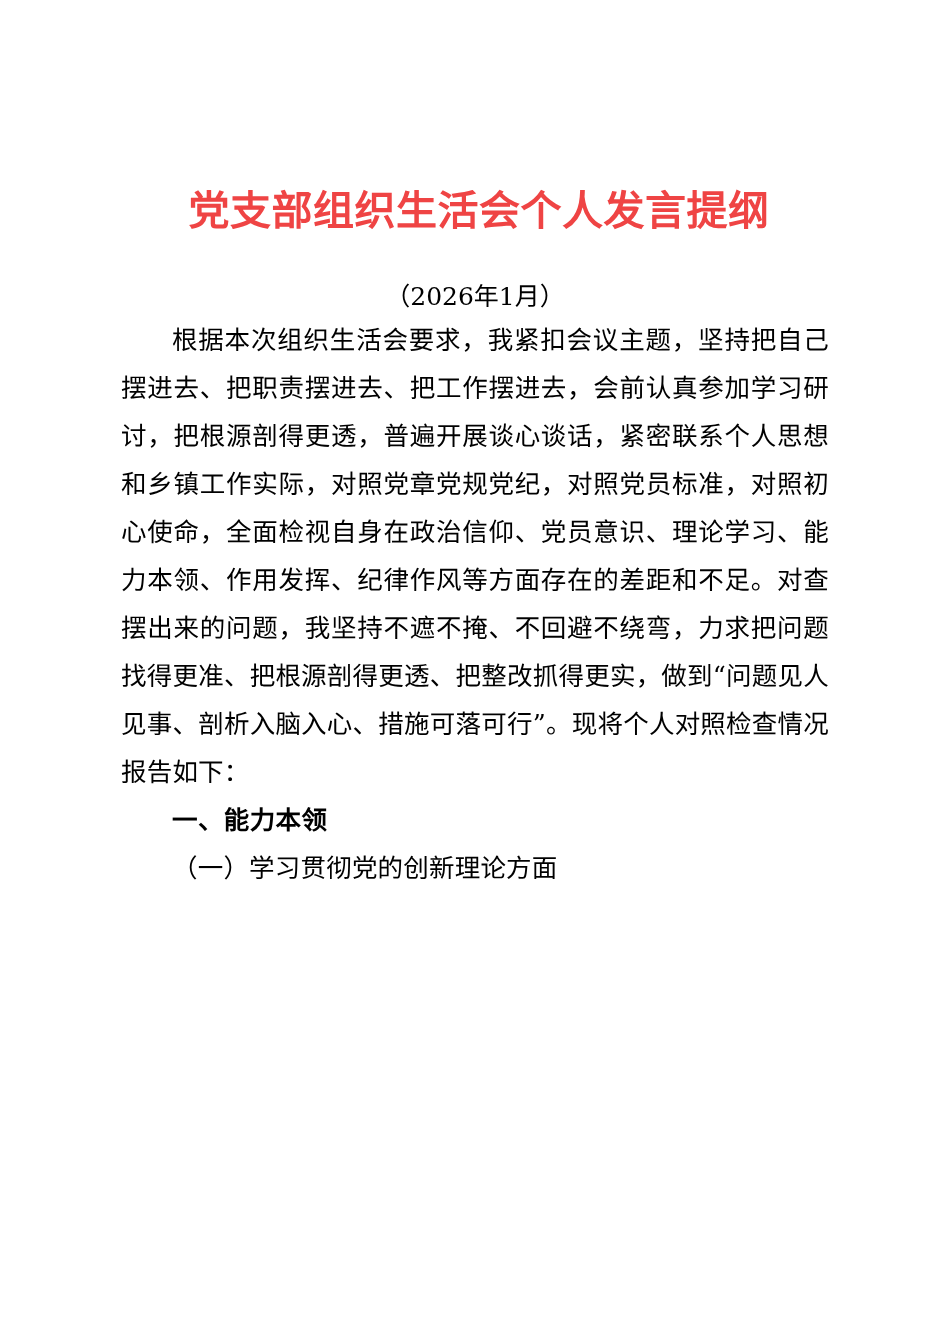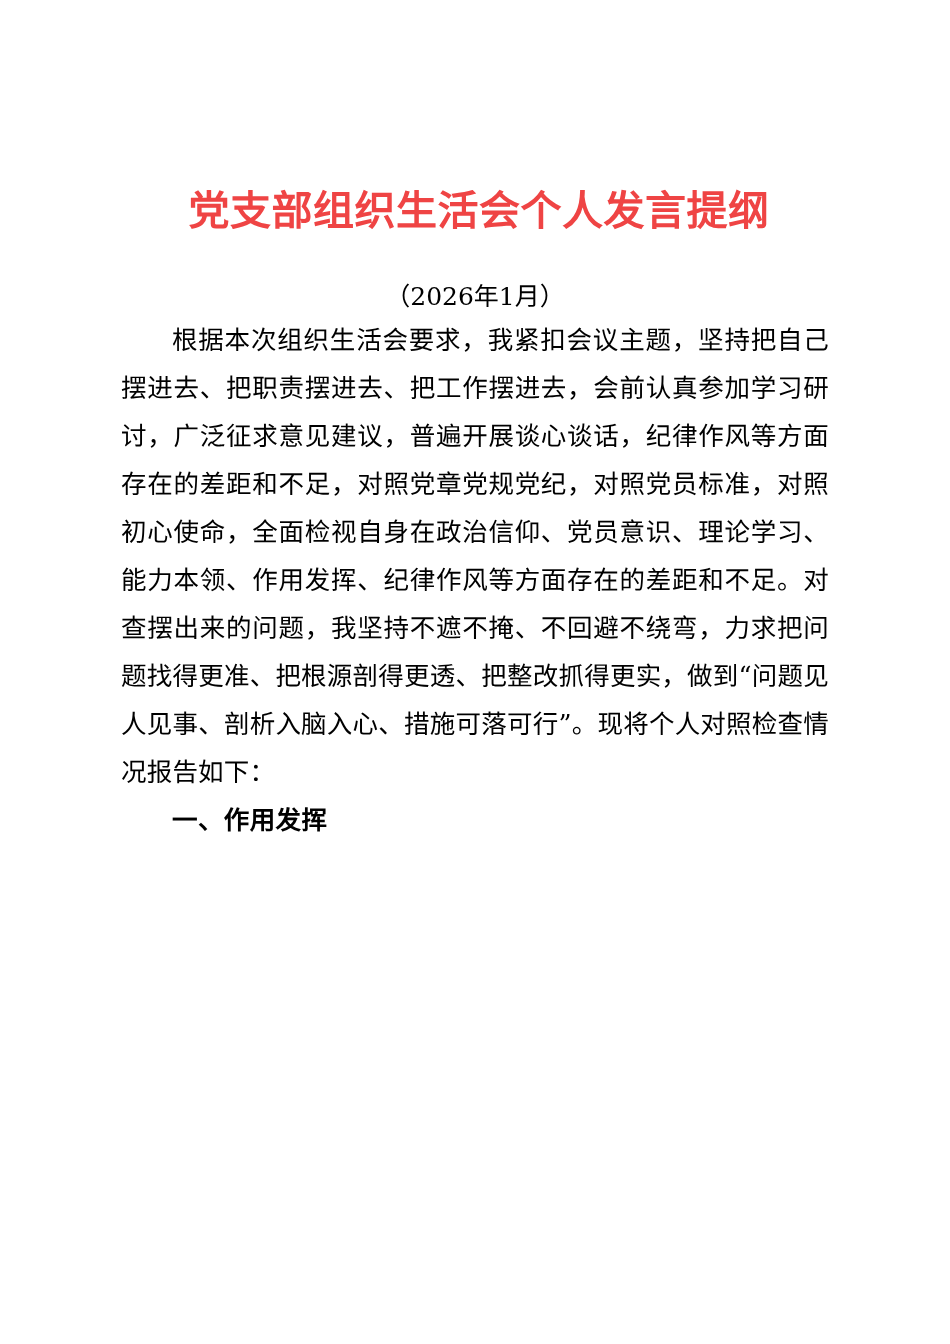--- a/index.html
+++ b/index.html
@@ -119,21 +119,22 @@
 
 <div class="page">
   <div class="content">
 
     <h1 class="doc-title">党支部组织生活会个人发言提纲</h1>
 
     <div class="doc-subtitle">（2026年1月）</div>
 
     <div class="body-block">
 
-      <p class="para">根据本次组织生活会要求，我紧扣会议主题，坚持把自己摆进去、把职责摆进去、把工作摆进去，会前认真参加学习研讨，广泛征求意见建议，普遍开展谈心谈话，纪律作风等方面存在的差距和不足，对照党章党规党纪，对照党员标准，对照初心使命，全面检视自身在政治信仰、党员意识、理论学习、能力本领、作用发挥、纪律作风等方面存在的差距和不足。对查摆出来的问题，我坚持不遮不掩、不回避不绕弯，力求把问题找得更准、把根源剖得更透、把整改抓得更实，做到“问题见人见事、剖析入脑入心、措施可落可行”。现将个人对照检查情况报告如下：</p>
+      <p class="para">根据本次组织生活会要求，我紧扣会议主题，坚持把自己摆进去、把职责摆进去、把工作摆进去，会前认真参加学习研讨，把根源剖得更透，普遍开展谈心谈话，紧密联系个人思想和乡镇工作实际，对照党章党规党纪，对照党员标准，对照初心使命，全面检视自身在政治信仰、党员意识、理论学习、能力本领、作用发挥、纪律作风等方面存在的差距和不足。对查摆出来的问题，我坚持不遮不掩、不回避不绕弯，力求把问题找得更准、把根源剖得更透、把整改抓得更实，做到“问题见人见事、剖析入脑入心、措施可落可行”。现将个人对照检查情况报告如下：</p>
 
-      <h2 class="section-heading">一、作用发挥</h2>
+      <h2 class="section-heading">一、能力本领</h2>
 
+      <h3 class="sub-heading">（一）学习贯彻党的创新理论方面</h3>
 
 
     </div>
   </div>
 </div>
 
 </body></html>

